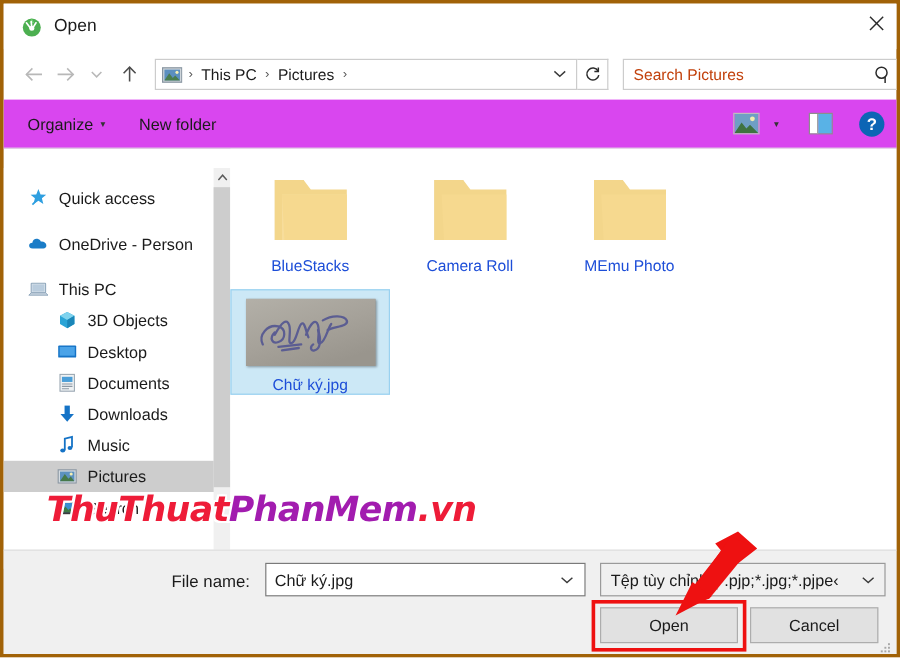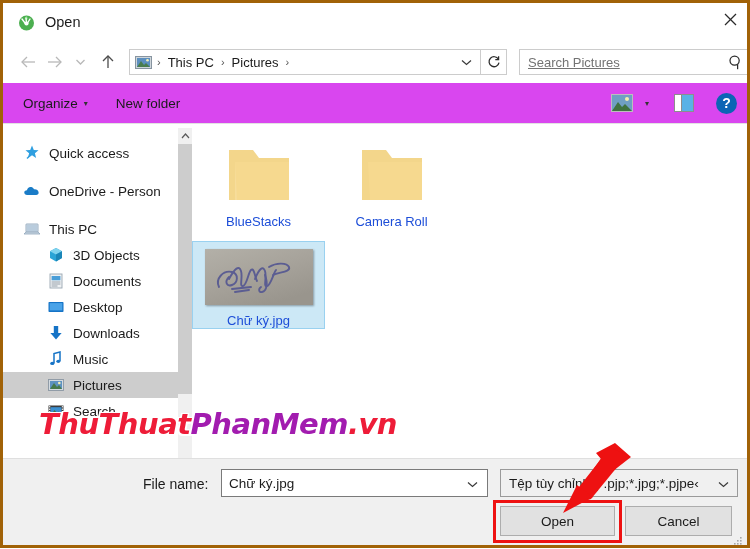--- a/index.html
+++ b/index.html
@@ -116,23 +116,22 @@
     width: 233px;
     border: 1px solid #cccccc;
     background: #ffffff;
     box-sizing: border-box;
     display: flex;
     align-items: center;
     position: relative;
   }
   .search-ph {
     font-size: 13px;
-    color: #737373;
+    color: #c2410c;
     margin-left: 8px;
-    text-decoration: underline;
   }
   .search-ico {
     position: absolute;
     right: 7px; top: 4px;
   }
 
   
   .toolbar {
     position: absolute;
     left: 0; top: 80px;
@@ -198,21 +197,21 @@
   }
 
   
   .body-area {
     position: absolute;
     left: 0; top: 121px;
     width: 750px; height: 334px;
   }
   .sidebar {
     position: absolute;
-    left: 0; top: 4px;
+    left: 0; top: 16px;
     width: 189px; height: 334px;
     background: #ffffff;
     overflow: hidden;
   }
   .nav-item {
     height: 26px;
     display: flex;
     align-items: center;
     font-size: 13.5px;
     color: #1b1b1b;
@@ -566,38 +565,38 @@
             <path d="M9 2 L15 5.2 L9 8.6 L3 5.2 Z" fill="#7fd3ee"></path>
             <path d="M9 8.6 L15 5.2 L15 12 L9 15.5 Z" fill="#1a86b8"></path>
           </svg>
         </span>
         <span>3D Objects</span>
       </div>
 
       <div class="nav-item ind-1">
         <span class="nav-ico">
           <svg width="18" height="18" viewBox="0 0 18 18">
+            <rect x="1.5" y="4" width="15" height="10" rx="0.8" fill="#1573c6"></rect>
+            <rect x="2.7" y="5.1" width="12.6" height="7.3" fill="#4aa3e8"></rect>
+          </svg>
+        </span>
+        <span>Desktop</span>
+      </div>
+
+      <div class="nav-item ind-1">
+        <span class="nav-ico">
+          <svg width="18" height="18" viewBox="0 0 18 18">
             <rect x="3" y="2" width="12" height="14" fill="#eef1f3" stroke="#9aa7b2" stroke-width="0.9"></rect>
             <rect x="4.6" y="4" width="8.8" height="4.3" fill="#4a9ed8"></rect>
             <line x1="4.6" y1="10" x2="13.4" y2="10" stroke="#8c98a4" stroke-width="0.9"></line>
             <line x1="4.6" y1="12" x2="13.4" y2="12" stroke="#8c98a4" stroke-width="0.9"></line>
             <line x1="4.6" y1="14" x2="10.5" y2="14" stroke="#8c98a4" stroke-width="0.9"></line>
           </svg>
         </span>
         <span>Documents</span>
-      </div>
-
-      <div class="nav-item ind-1">
-        <span class="nav-ico">
-          <svg width="18" height="18" viewBox="0 0 18 18">
-            <rect x="1.5" y="4" width="15" height="10" rx="0.8" fill="#1573c6"></rect>
-            <rect x="2.7" y="5.1" width="12.6" height="7.3" fill="#4aa3e8"></rect>
-          </svg>
-        </span>
-        <span>Desktop</span>
       </div>
 
       <div class="nav-item ind-1">
         <span class="nav-ico">
           <svg width="18" height="18" viewBox="0 0 18 18">
             <rect x="6.8" y="2" width="4.4" height="7.5" fill="#1573c6"></rect>
             <path d="M3.4 9 L14.6 9 L9 15.5 Z" fill="#1573c6"></path>
           </svg>
         </span>
         <span>Downloads</span>
@@ -679,20 +678,30 @@
             <span class="folder-ico">
               <svg width="72" height="62" viewBox="0 0 72 62">
                 <path d="M6 6 L30 6 L30 56 L6 56 Z" fill="#e8c97b"></path>
                 <path d="M6 6 L30 6 L36 14 L66 14 L66 56 L6 56 Z" fill="#f3d68b"></path>
                 <path d="M12 18 L14 56 L66 56 L66 18 Z" fill="#f6d98f"></path>
               </svg>
             </span>
             <span class="cell-label">Camera Roll</span>
           </div>
 
+          <div class="file-cell">
+            <span class="folder-ico">
+              <svg width="72" height="62" viewBox="0 0 72 62">
+                <path d="M6 6 L30 6 L30 56 L6 56 Z" fill="#e8c97b"></path>
+                <path d="M6 6 L30 6 L36 14 L66 14 L66 56 L6 56 Z" fill="#f3d68b"></path>
+                <path d="M12 18 L14 56 L66 56 L66 18 Z" fill="#f6d98f"></path>
+              </svg>
+            </span>
+            <span class="cell-label">MEmu Photo</span>
+          </div>
 
         </div>
 
         <div class="grid-row" style="margin-top:12px">
           <div class="file-cell selected-cell">
             <span class="thumb-frame">
               <svg width="108" height="56" viewBox="0 0 108 56">
                 <defs>
                   <linearGradient id="paper" x1="0" y1="0" x2="0.6" y2="1">
                     <stop offset="0%" stop-color="#b3b0a8"></stop>

